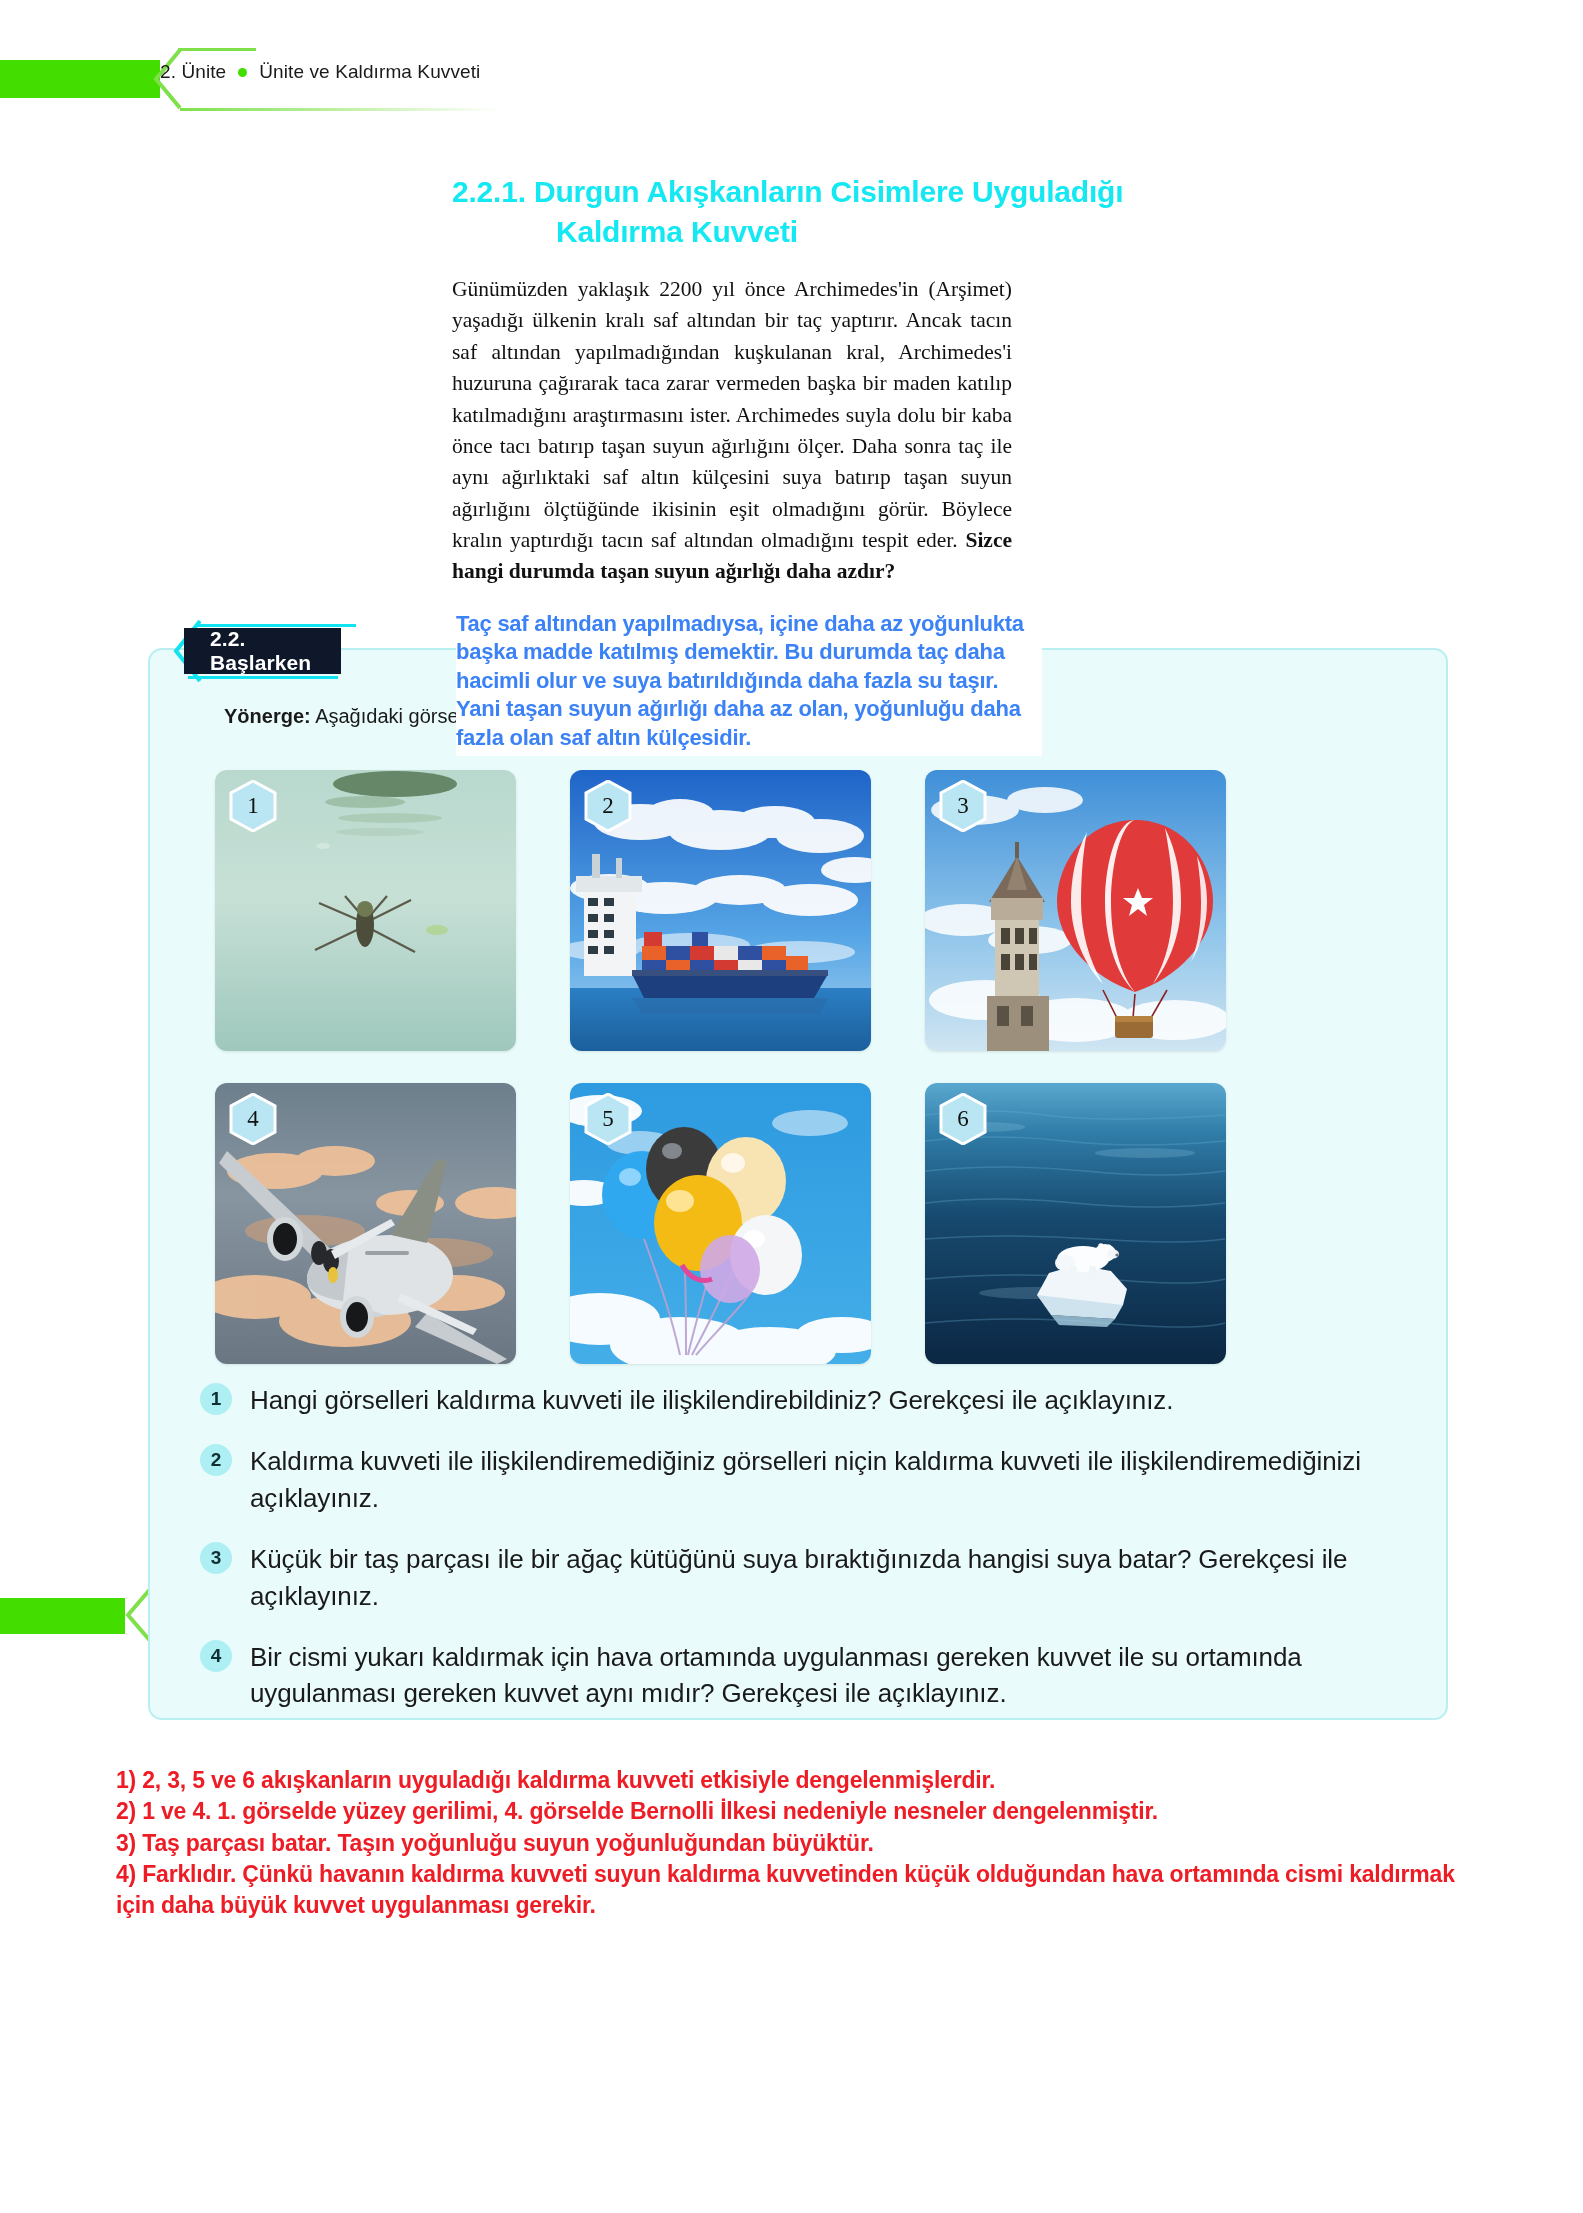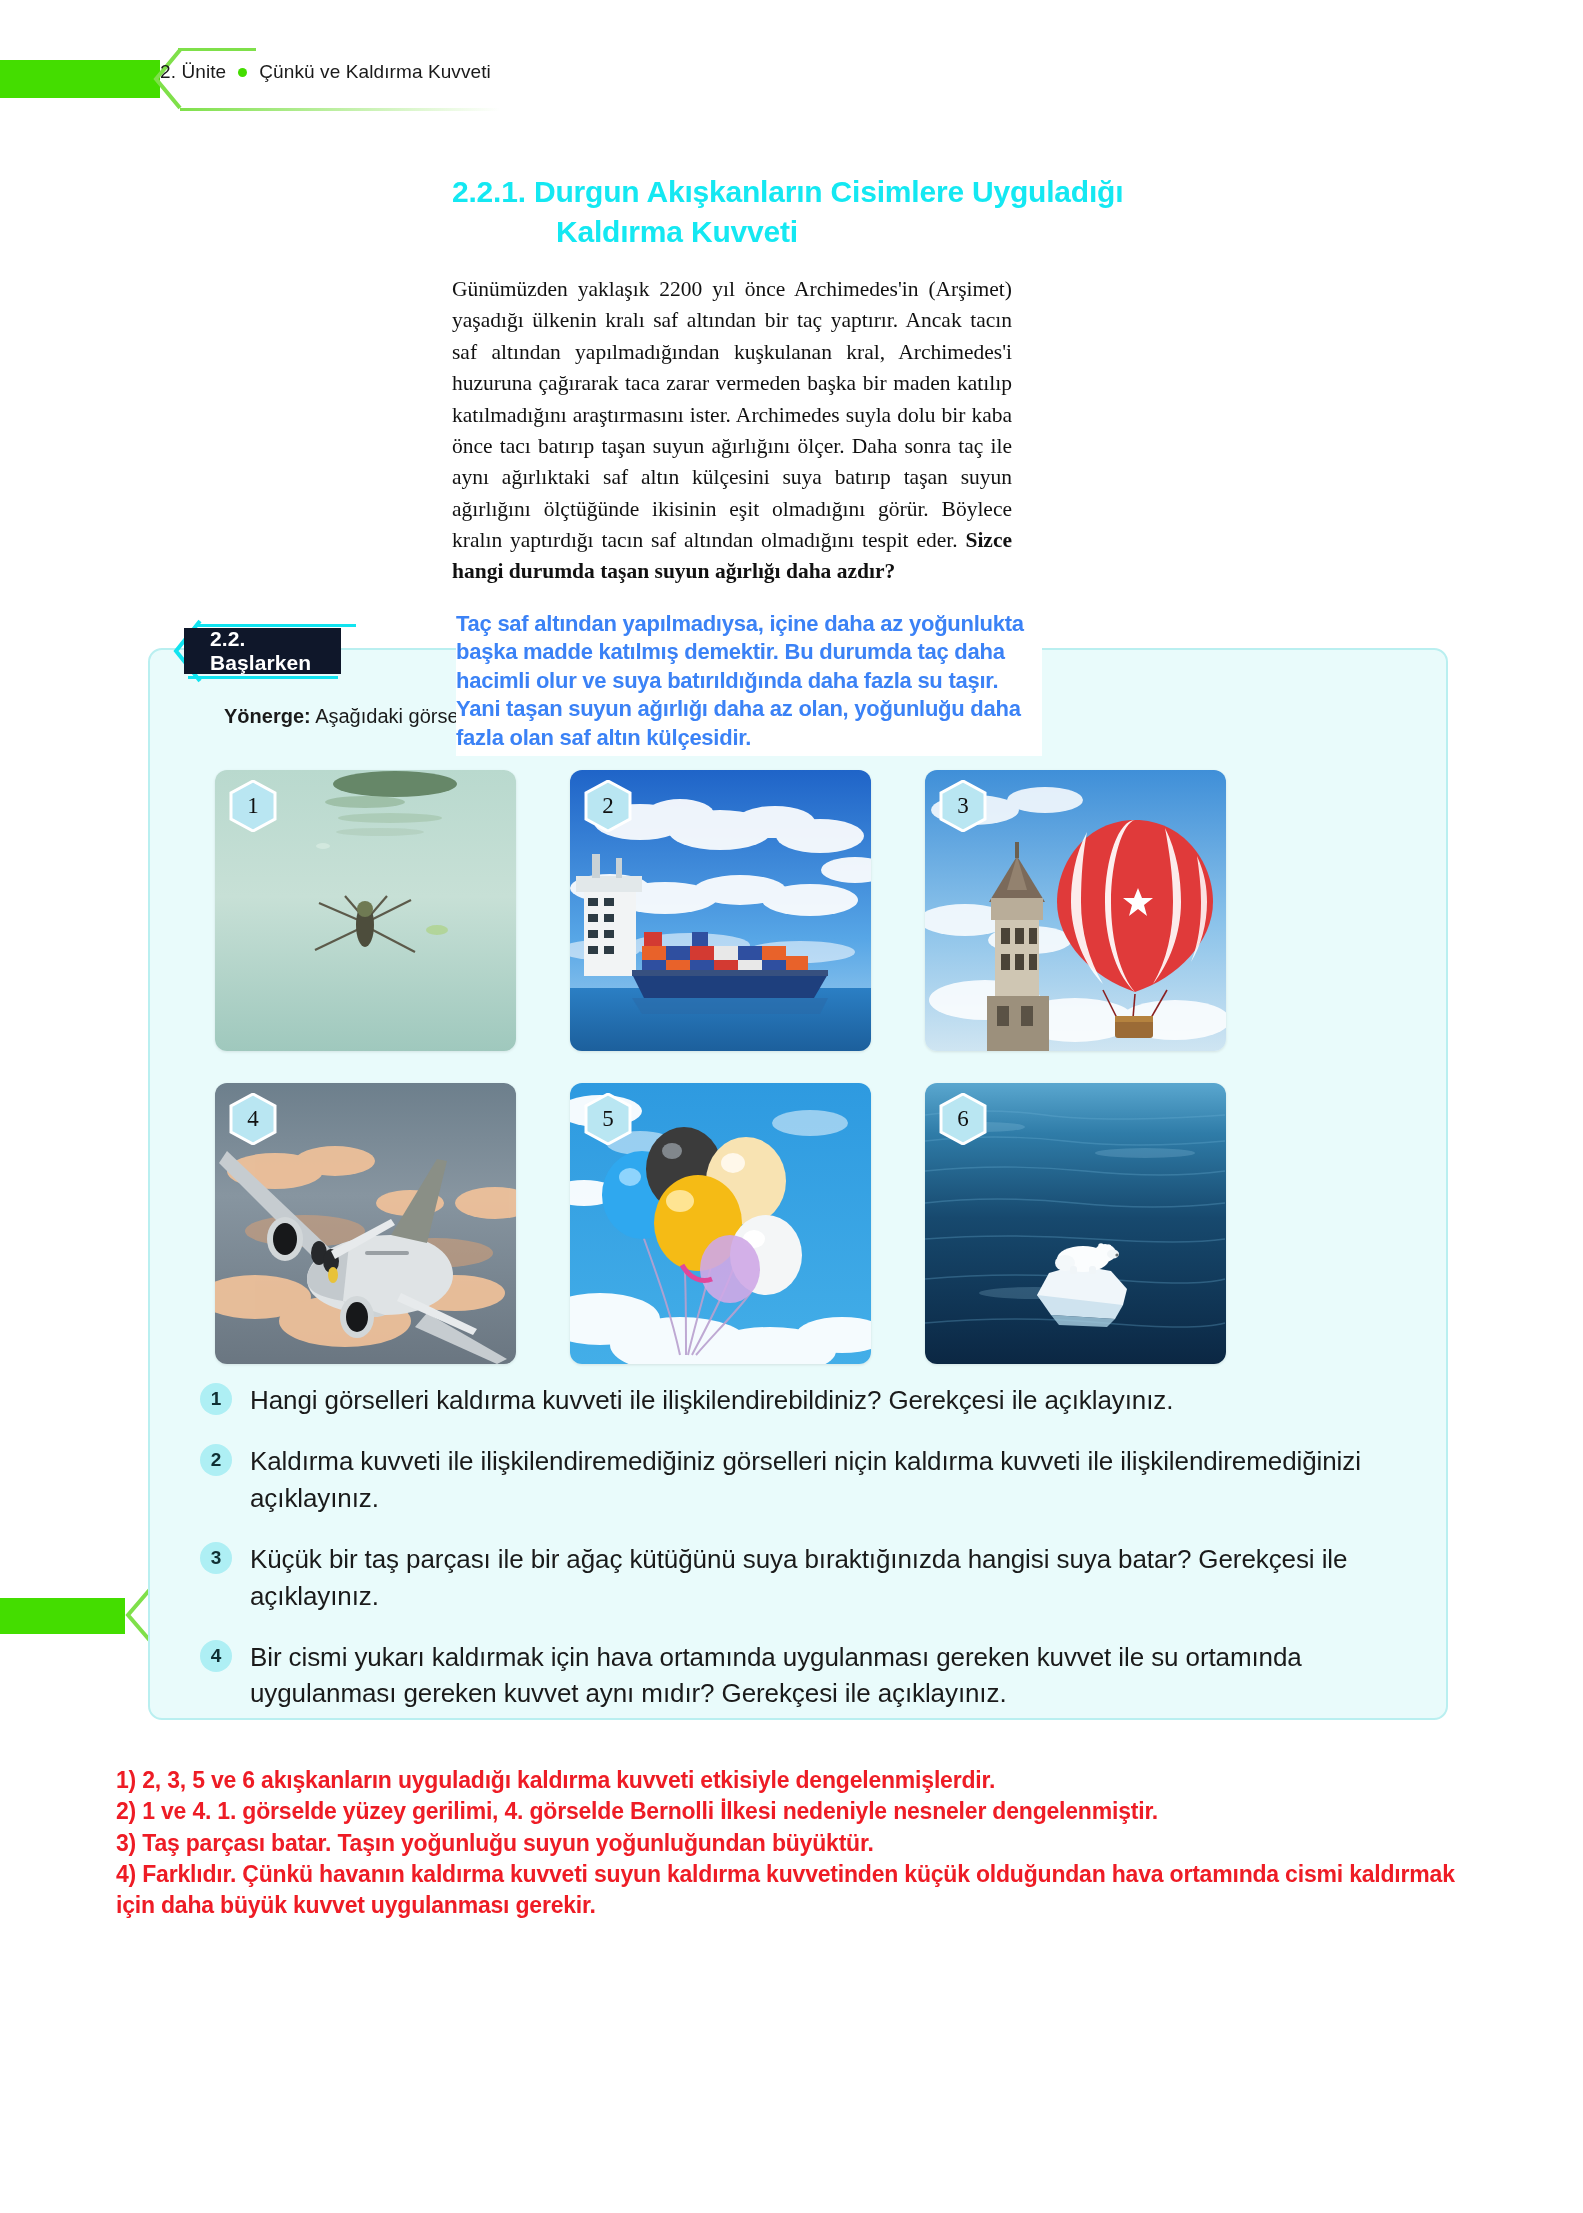--- a/index.html
+++ b/index.html
@@ -282,21 +282,21 @@
 <div class="page">
 
   <div class="header-band"></div>
   <div class="header-rule-top"></div>
   <svg class="header-chevron" viewBox="0 0 42 62">
     <polyline points="40,2 16,31 40,60" fill="none" stroke="#7fe04a" stroke-width="4"></polyline>
   </svg>
   <div class="header-title">
     <span>2. Ünite</span>
     <span class="header-dot"></span>
-    <span>Çünkü ve Kaldırma Kuvveti</span>
+    <span>Ünite ve Kaldırma Kuvveti</span>
   </div>
   <div class="header-rule"></div>
 
   <div class="sec-title">
     <span>2.2.1. Durgun Akışkanların Cisimlere Uyguladığı</span>
     <span class="l2">Kaldırma Kuvveti</span>
   </div>
 
   <div class="body-col">
     <p class="body-par"><span>Günümüzden yaklaşık 2200 yıl önce Archimedes'in (Arşimet) yaşadığı ülkenin kralı saf altından bir taç yaptırır. Ancak tacın saf altından yapılmadığından kuşkulanan kral, Archimedes'i huzuruna çağırarak taca zarar vermeden başka bir maden katılıp katılmadığını araştırmasını ister. Archimedes suyla dolu bir kaba önce tacı batırıp taşan suyun ağırlığını ölçer. Daha sonra taç ile aynı ağırlıktaki saf altın külçesini suya batırıp taşan suyun ağırlığını ölçtüğünde ikisinin eşit olmadığını görür. Böylece kralın yaptırdığı tacın saf altından olmadığını tespit eder. </span><b>Sizce hangi durumda taşan suyun ağırlığı daha azdır?</b></p>

